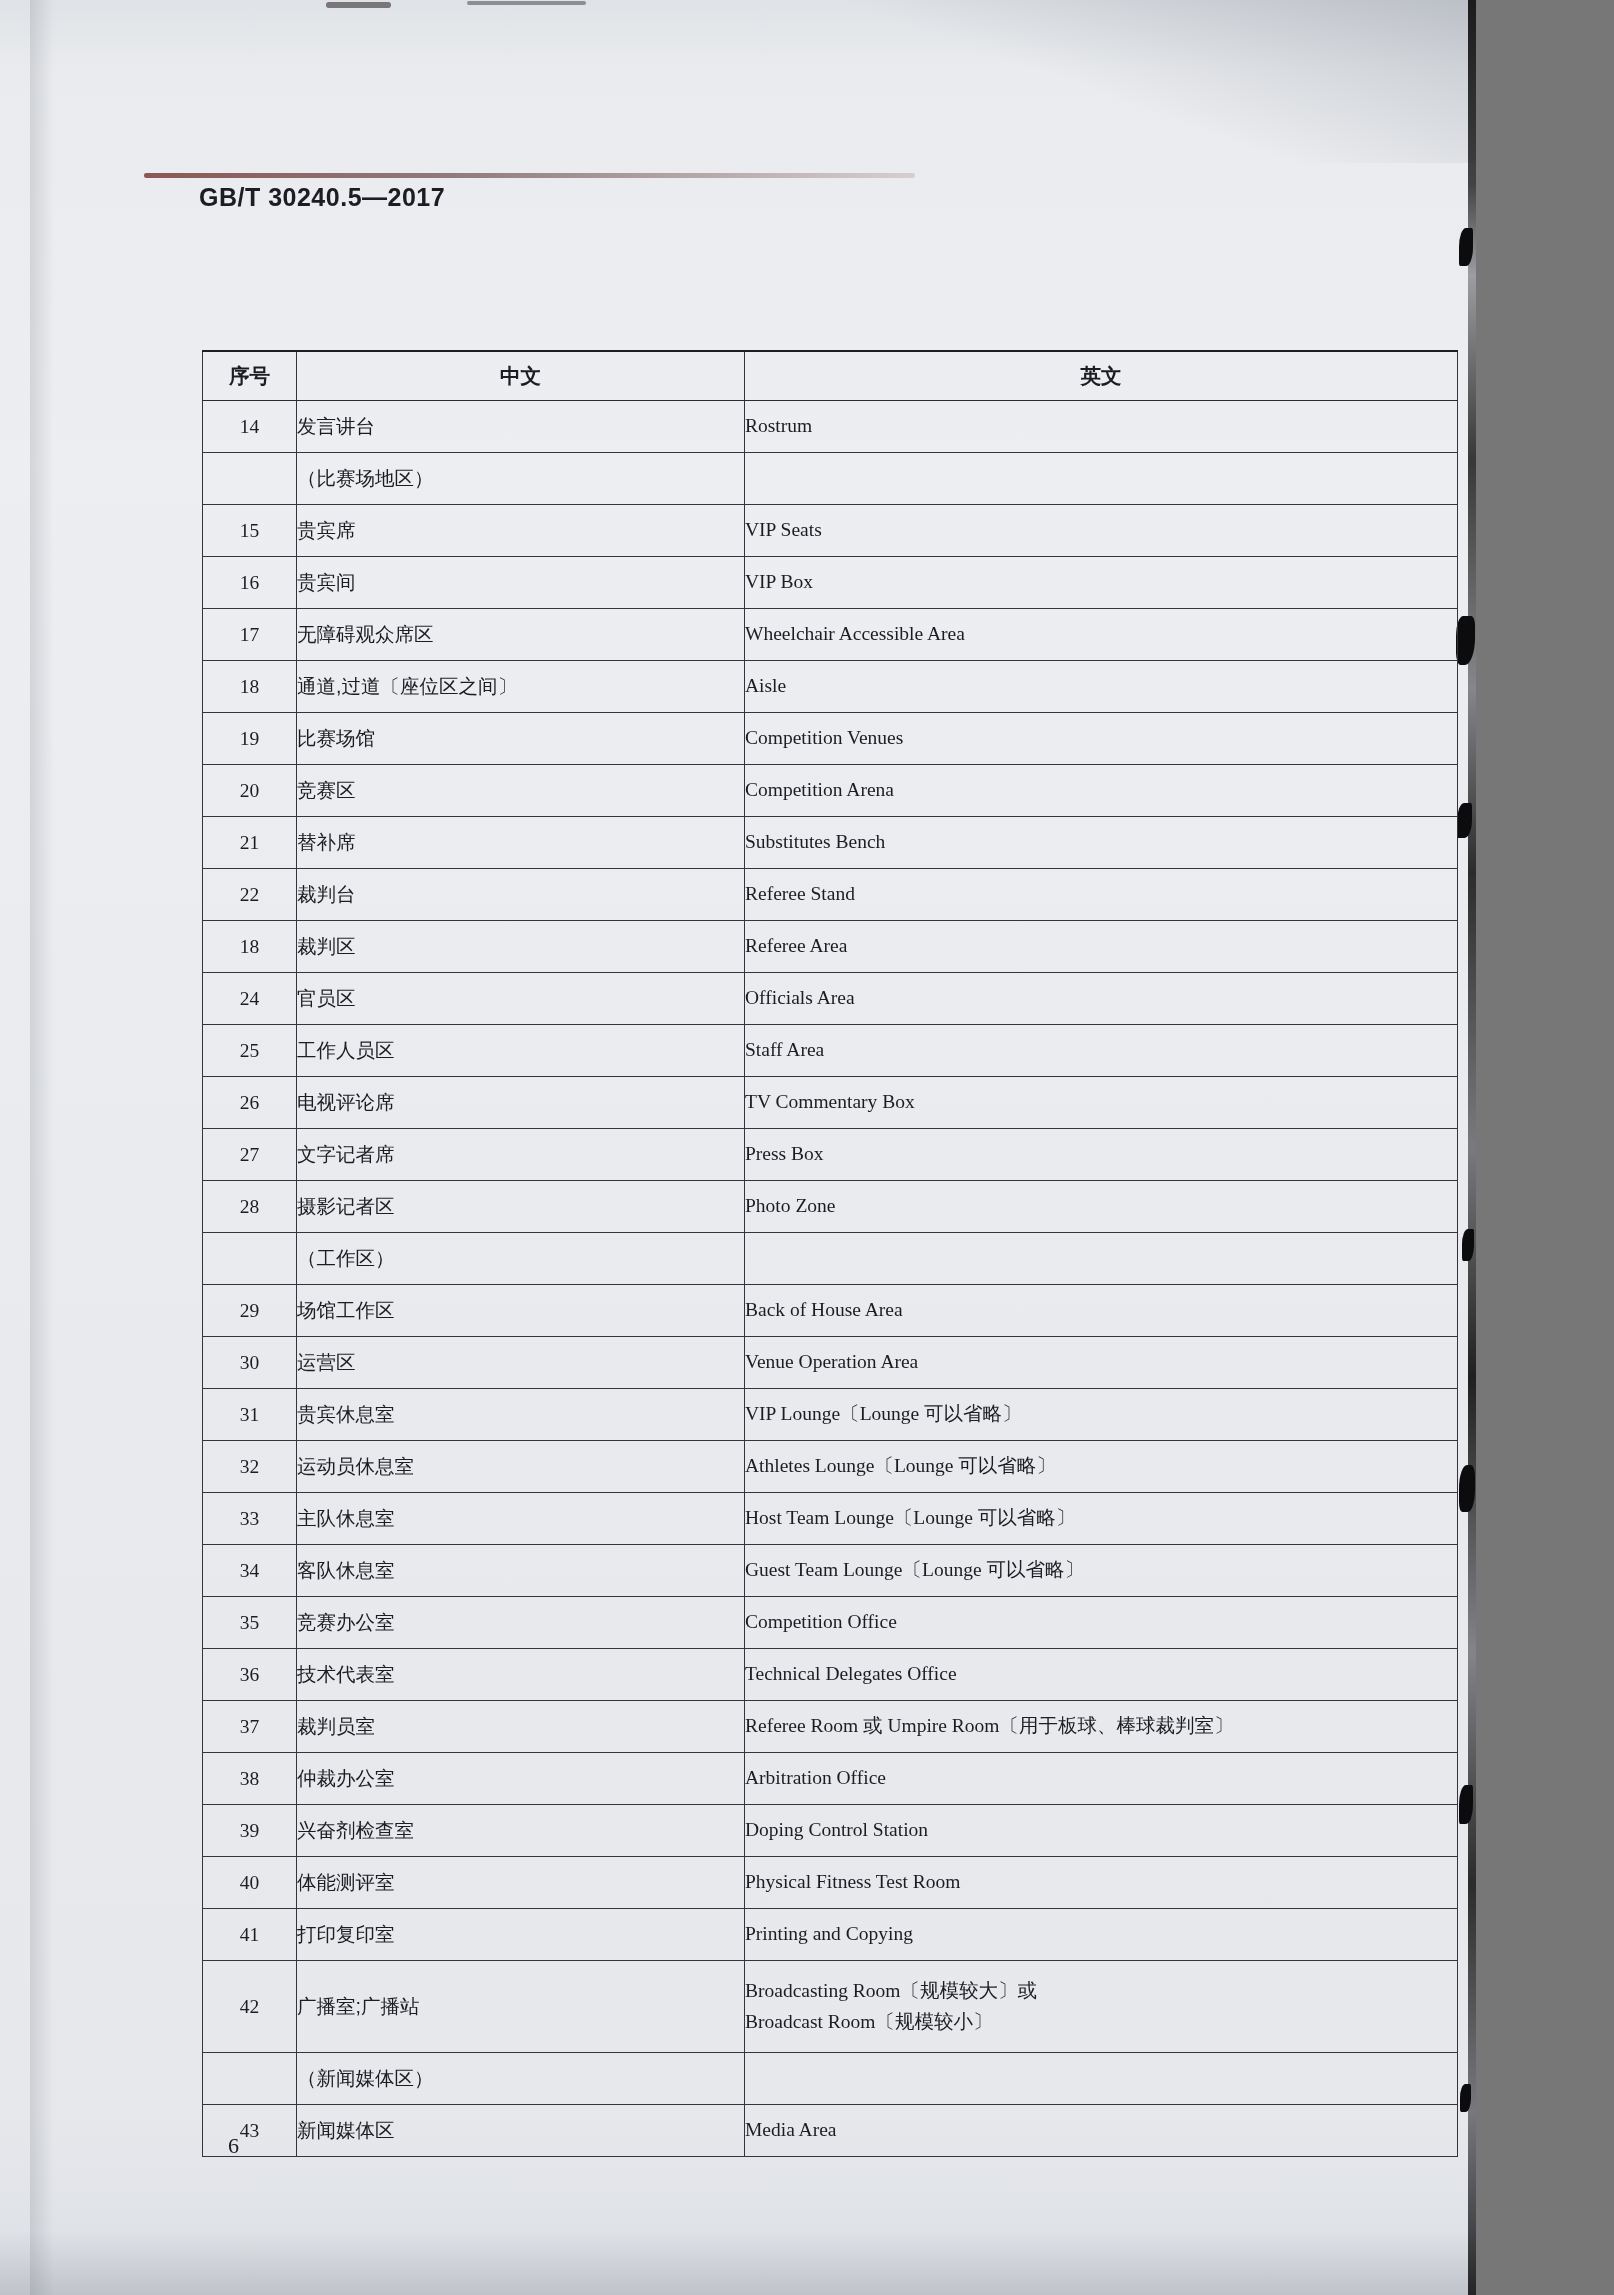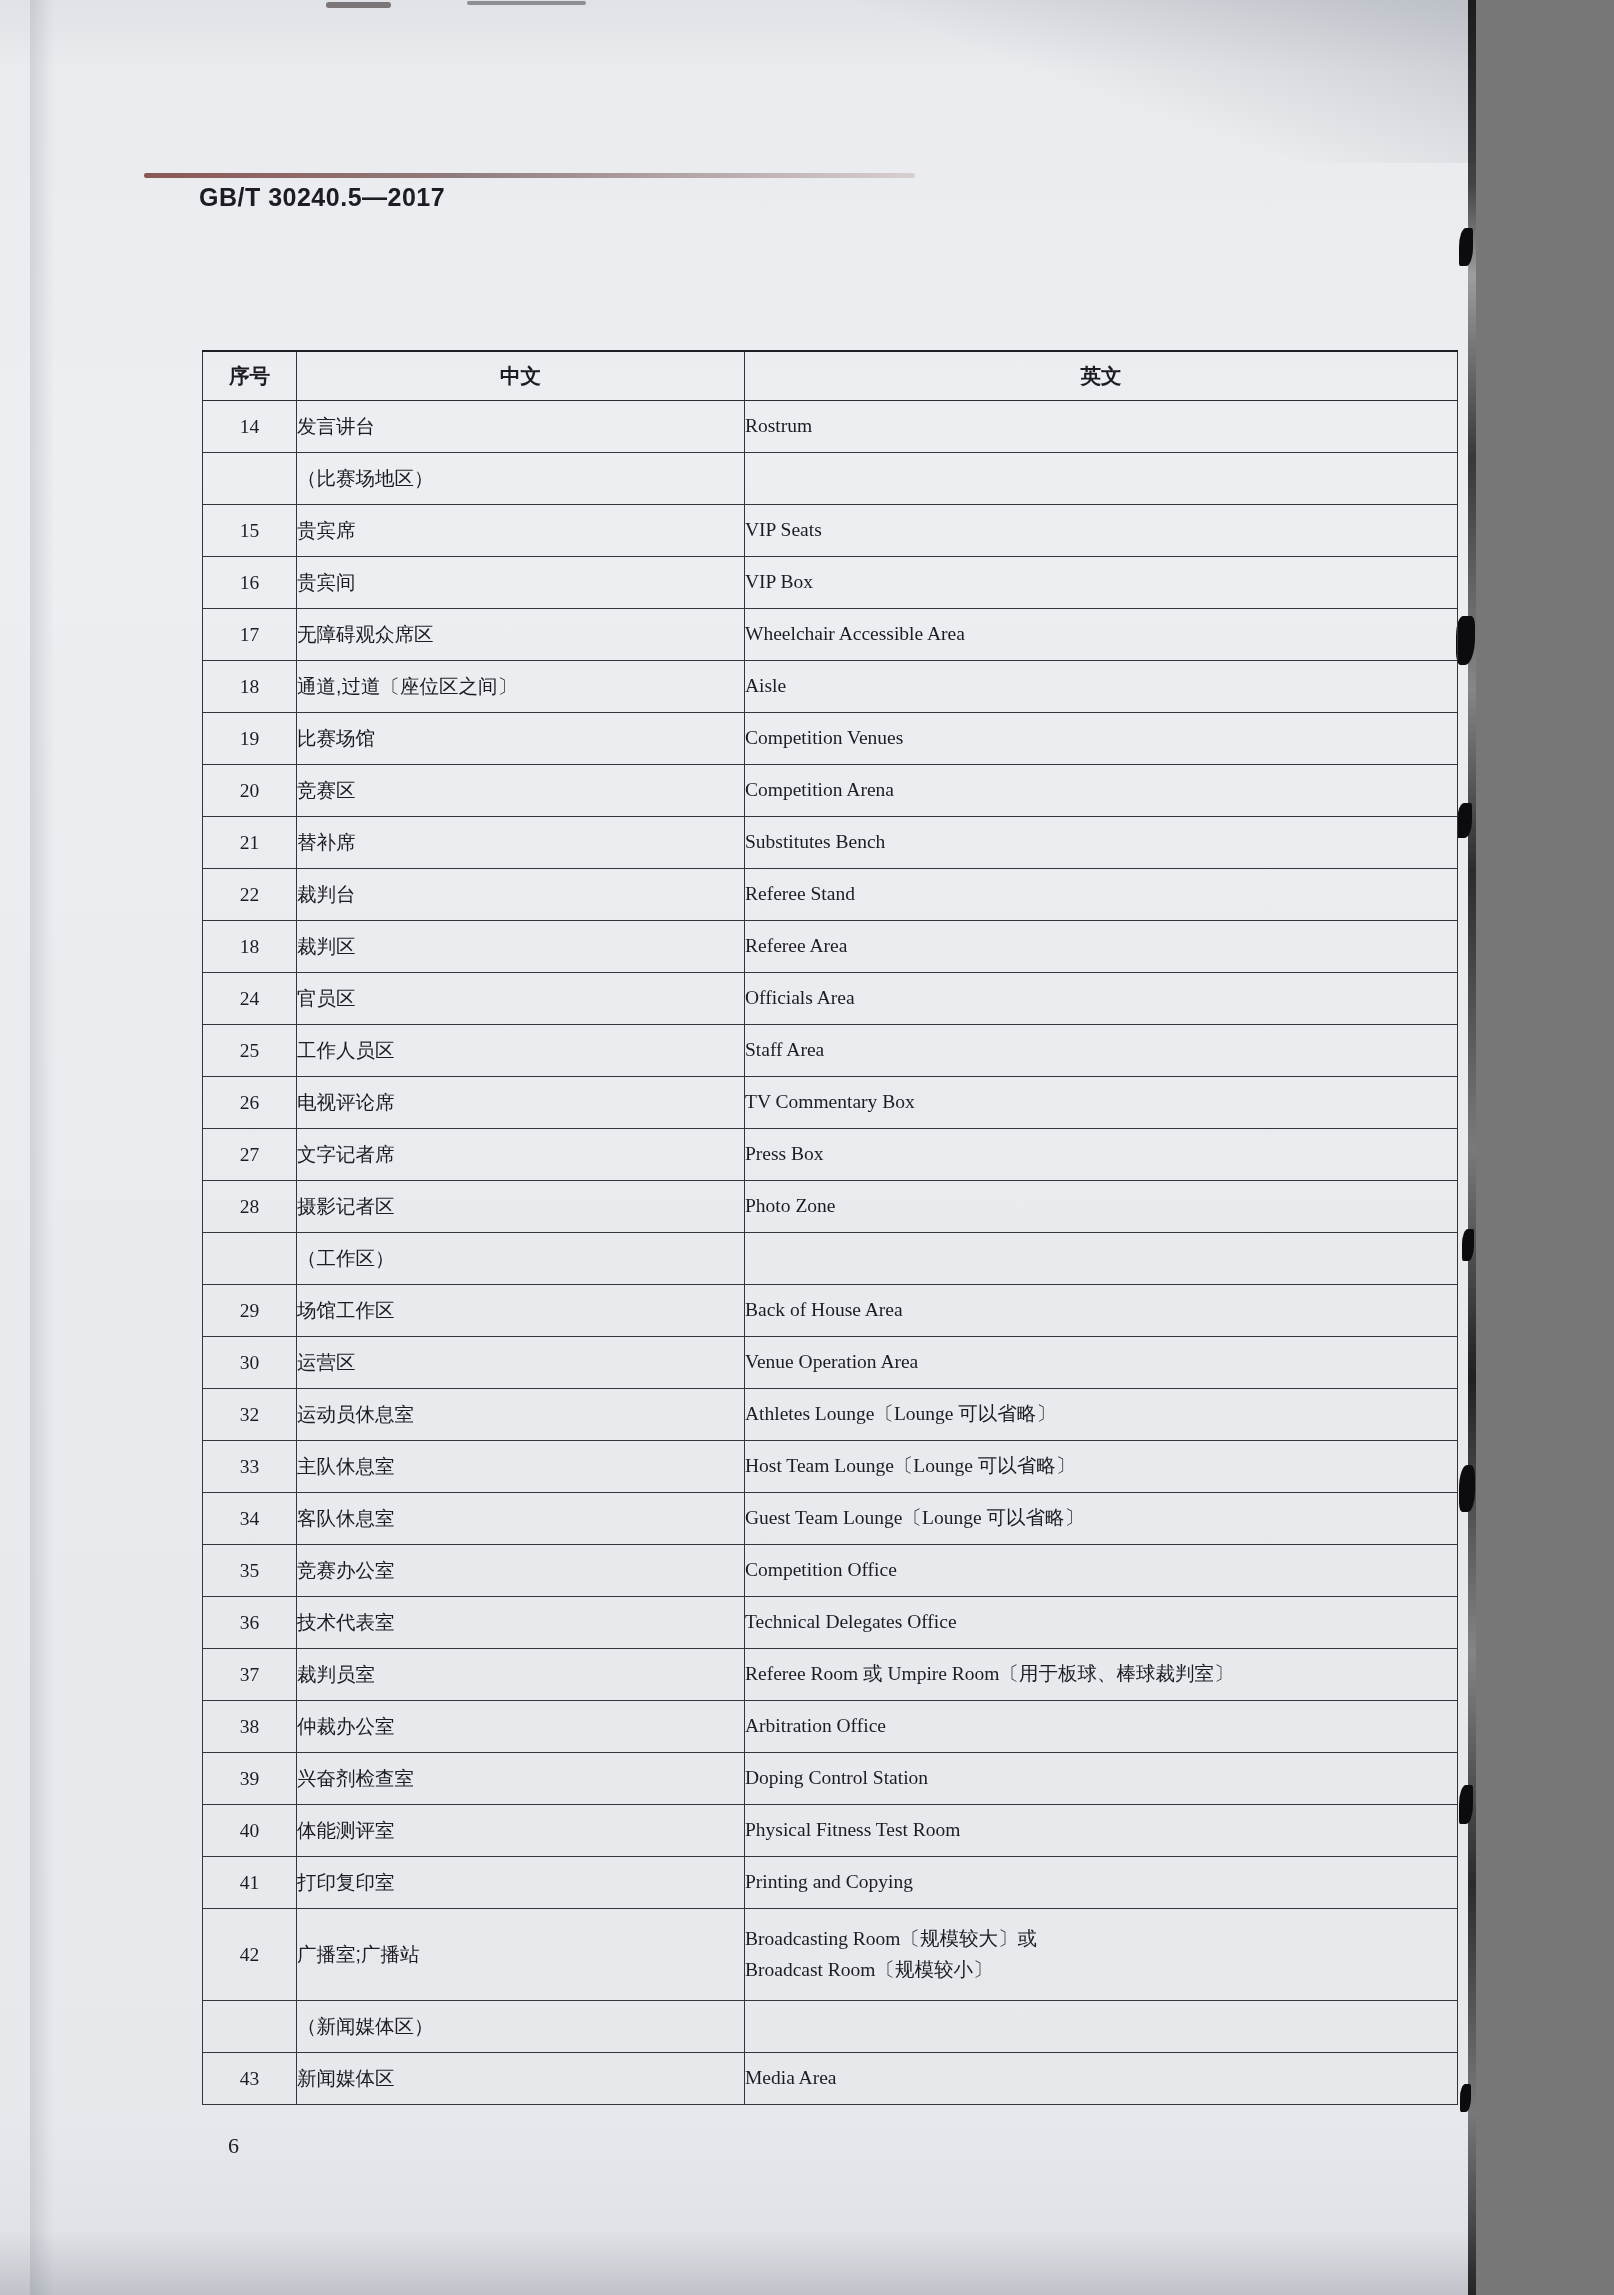--- a/index.html
+++ b/index.html
@@ -222,20 +222,25 @@
     <td class="c-no">29</td>
     <td class="c-zh">场馆工作区</td>
     <td class="c-en">Back of House Area</td>
   </tr>
         <tr>
     <td class="c-no">30</td>
     <td class="c-zh">运营区</td>
     <td class="c-en">Venue Operation Area</td>
   </tr>
         <tr>
+    <td class="c-no">31</td>
+    <td class="c-zh">贵宾休息室</td>
+    <td class="c-en">VIP Lounge〔Lounge 可以省略〕</td>
+  </tr>
+        <tr>
     <td class="c-no">32</td>
     <td class="c-zh">运动员休息室</td>
     <td class="c-en">Athletes Lounge〔Lounge 可以省略〕</td>
   </tr>
         <tr>
     <td class="c-no">33</td>
     <td class="c-zh">主队休息室</td>
     <td class="c-en">Host Team Lounge〔Lounge 可以省略〕</td>
   </tr>
         <tr>

